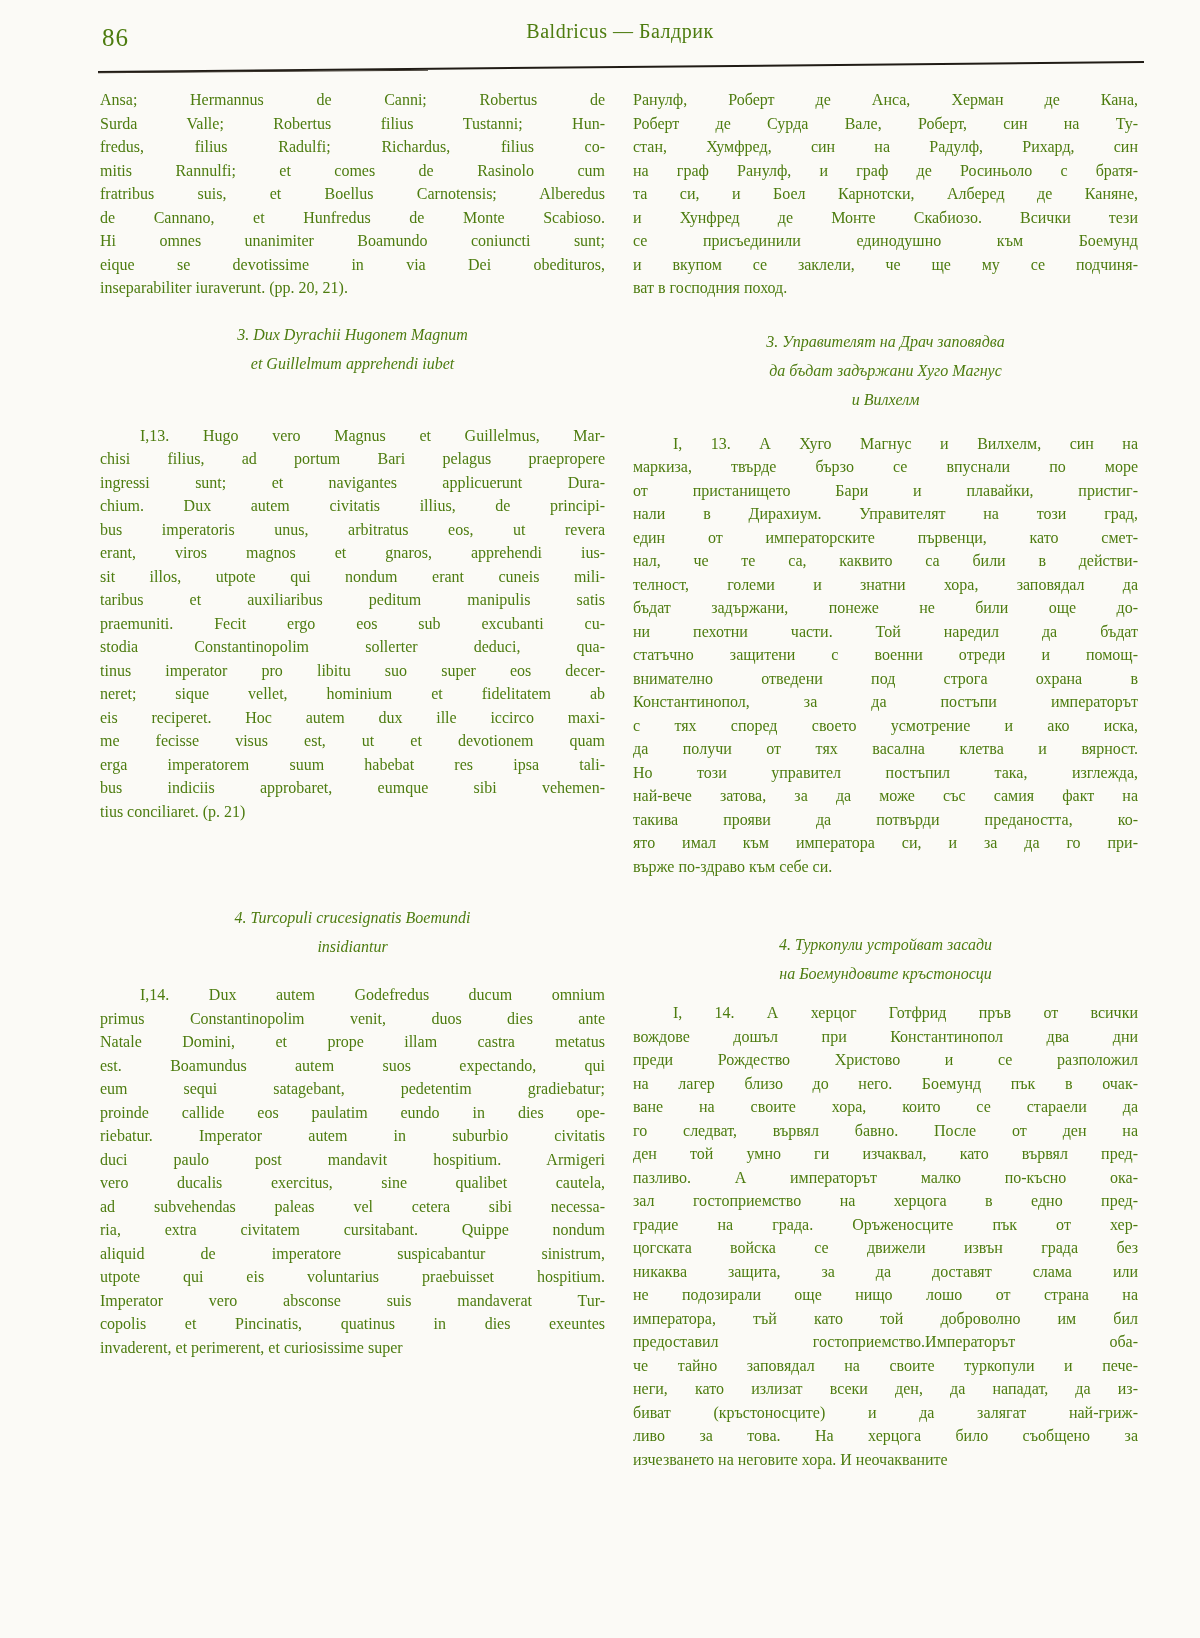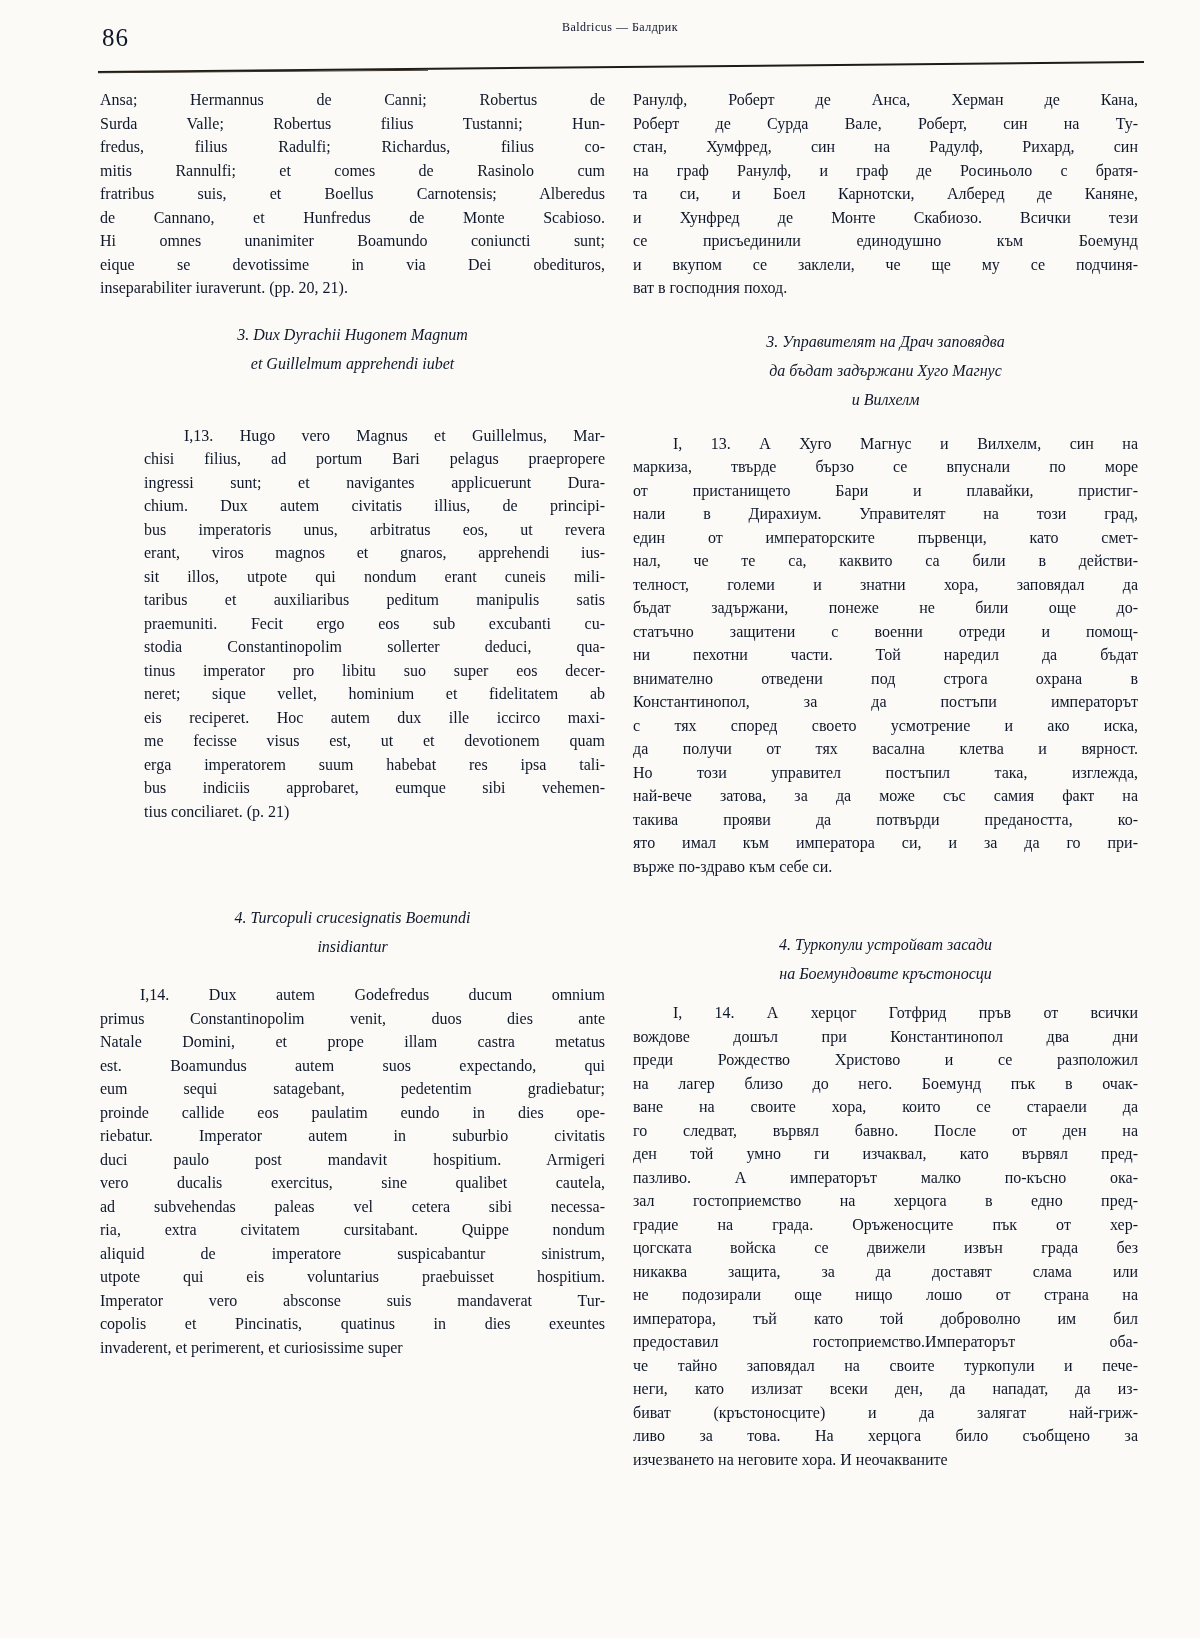--- a/index.html
+++ b/index.html
@@ -6,21 +6,21 @@
     margin: 0;
     padding: 0;
     background: #e8e6e1;
   }
   .page {
     position: relative;
     width: 1200px;
     height: 1638px;
     margin: 0 auto;
     background: #fbfaf6;
-    color: #0f172a;
+    color: #4d7c0f;
     font-family: "Liberation Serif", "DejaVu Serif", serif;
     overflow: hidden;
   }
   .header {
     position: absolute;
     left: 100px;
     right: 60px;
     top: 18px;
     height: 40px;
   }
@@ -30,21 +30,21 @@
     top: 6px;
     font-size: 25px;
     letter-spacing: 1px;
   }
   .runtitle {
     position: absolute;
     left: 0;
     right: 0;
     top: 2px;
     text-align: center;
-    font-size: 12px;
+    font-size: 20px;
     letter-spacing: 0.5px;
   }
   .rule {
     position: absolute;
     left: 98px;
     top: 66px;
     width: 1046px;
     height: 2px;
     background: #201b15;
     transform: rotate(-0.55deg);
@@ -88,21 +88,21 @@
   .heading {
     font-style: italic;
   }
   .heading .tline {
     line-height: 29px;
     text-align: center;
     text-align-last: center;
   }
   
   .l-h3 { margin-top: 20px; }
-  .l-p2 { margin-top: 46px; margin-left: 44px; }
+  .l-p2 { margin-top: 46px; }
   .l-h4 { margin-top: 80px; }
   .l-p3 { margin-top: 22px; }
   .r-h3 { margin-top: 27px; font-style: italic; }
   .r-p2 { margin-top: 18px; }
   .r-h4 { margin-top: 52px; }
   .r-p3 { margin-top: 13px; }
 </style>
 </head>
 <body>
 
@@ -195,22 +195,22 @@
         </div>
       <div class="para indent r-p2">
           <div class="tline">I, 13. А Хуго Магнус и Вилхелм, син на</div>
           <div class="tline">маркиза, твърде бързо се впуснали по море</div>
           <div class="tline">от пристанището Бари и плавайки, пристиг-</div>
           <div class="tline">нали в Дирахиум. Управителят на този град,</div>
           <div class="tline">един от императорските първенци, като смет-</div>
           <div class="tline">нал, че те са, каквито са били в действи-</div>
           <div class="tline">телност, големи и знатни хора, заповядал да</div>
           <div class="tline">бъдат задържани, понеже не били още до-</div>
+          <div class="tline">ни пехотни части. Той наредил да бъдат</div>
           <div class="tline">статъчно защитени с военни отреди и помощ-</div>
-          <div class="tline">ни пехотни части. Той наредил да бъдат</div>
           <div class="tline">внимателно отведени под строга охрана в</div>
           <div class="tline">Константинопол, за да постъпи императорът</div>
           <div class="tline">с тях според своето усмотрение и ако иска,</div>
           <div class="tline">да получи от тях васална клетва и вярност.</div>
           <div class="tline">Но този управител постъпил така, изглежда,</div>
           <div class="tline">най-вече затова, за да може със самия факт на</div>
           <div class="tline">такива прояви да потвърди предаността, ко-</div>
           <div class="tline">ято имал към императора си, и за да го при-</div>
           <div class="tline last">върже по-здраво към себе си.</div>
         </div>

